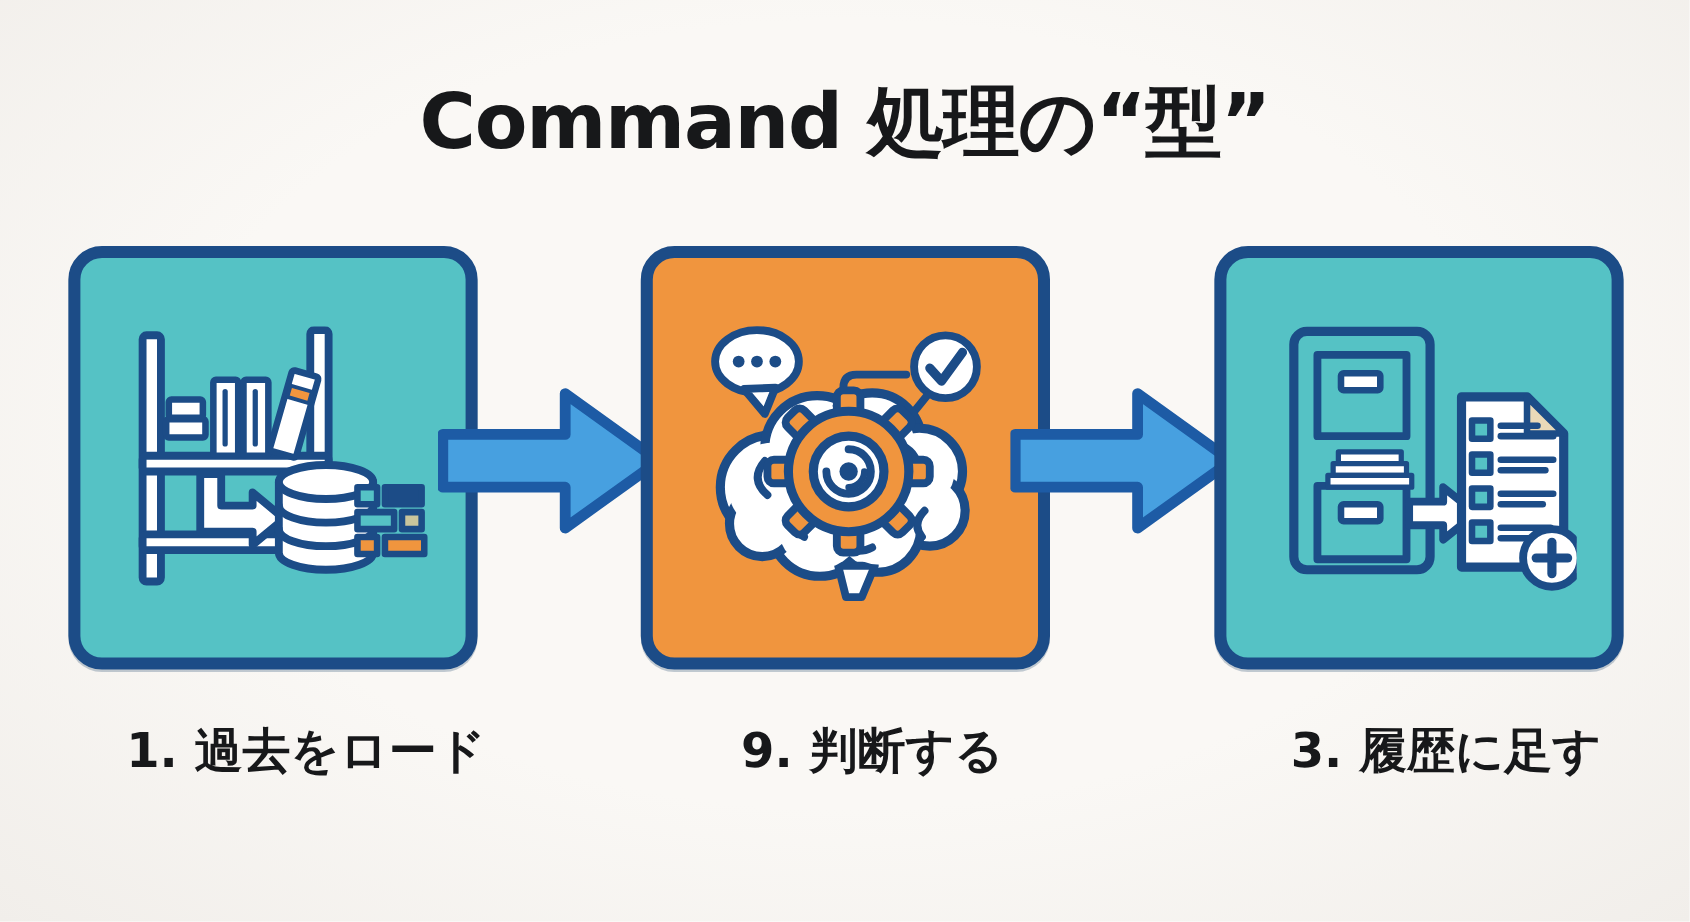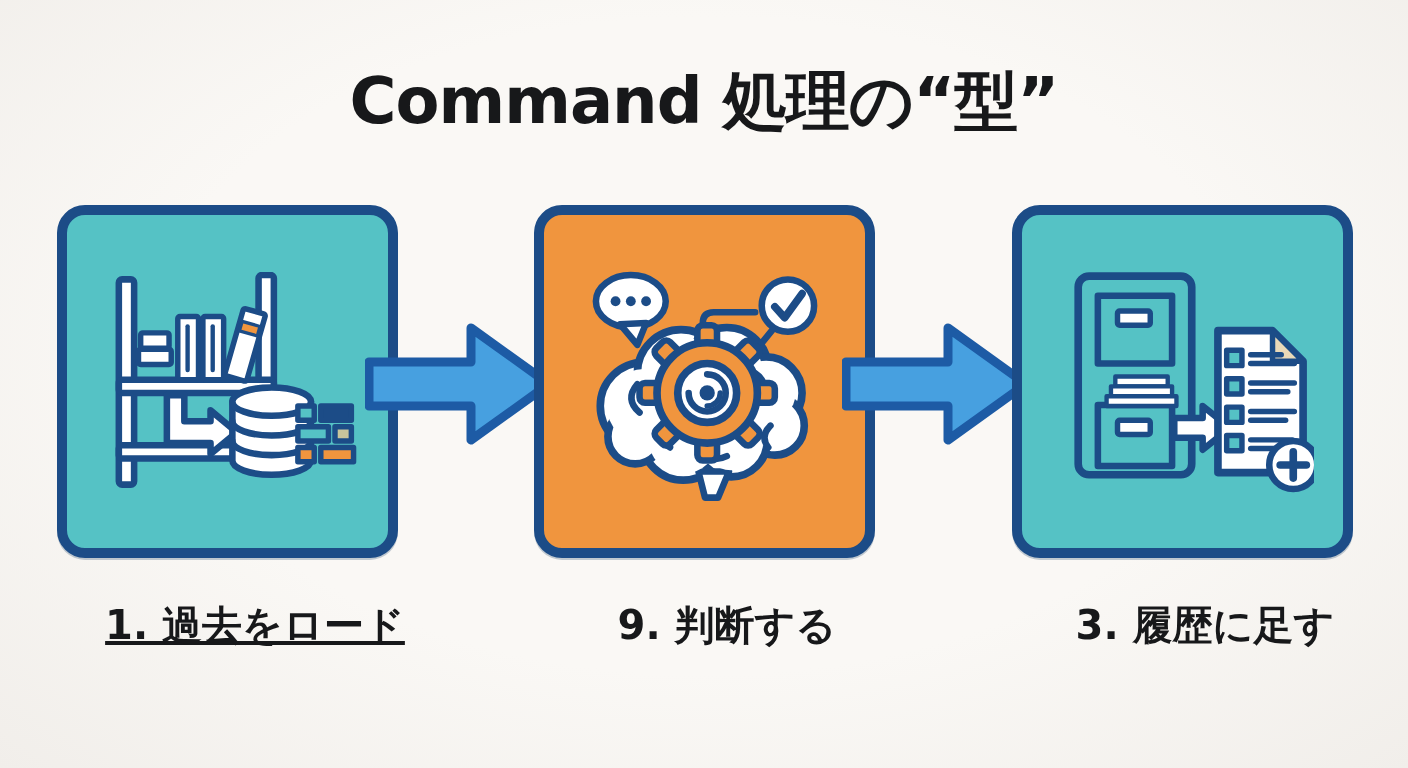--- a/index.html
+++ b/index.html
@@ -27,21 +27,21 @@
   }
   .step-box[data-variant="teal"]{background:var(--teal);}
   .step-box[data-variant="orange"]{background:var(--orange);}
   .box-1{left:57px;} .box-2{left:534px;} .box-3{left:1012px;}
   .flow-arrow{position:absolute;top:316px;width:190px;height:140px;}
   .arrow-1{left:365px;} .arrow-2{left:842px;}
   .step-label{
     position:absolute;top:598px;width:420px;text-align:center;
     font-size:40px;font-weight:800;color:var(--text);letter-spacing:0px;
   }
-  .label-1{left:45px;text-decoration:underline;} .label-2{left:517px;} .label-3{left:995px;}
+  .label-1{left:45px;} .label-2{left:517px;} .label-3{left:995px;}
   
   .o{stroke:var(--navy);stroke-linejoin:round;stroke-linecap:round;}
   .fw{fill:var(--white);}
   .fn{fill:none;}
   .ft{fill:var(--teal);}
   .fo{fill:var(--orange);}
   .fnavy{fill:var(--navy);}
   .fk{fill:var(--khaki);}
   .ffold{fill:var(--fold);}
 </style>

